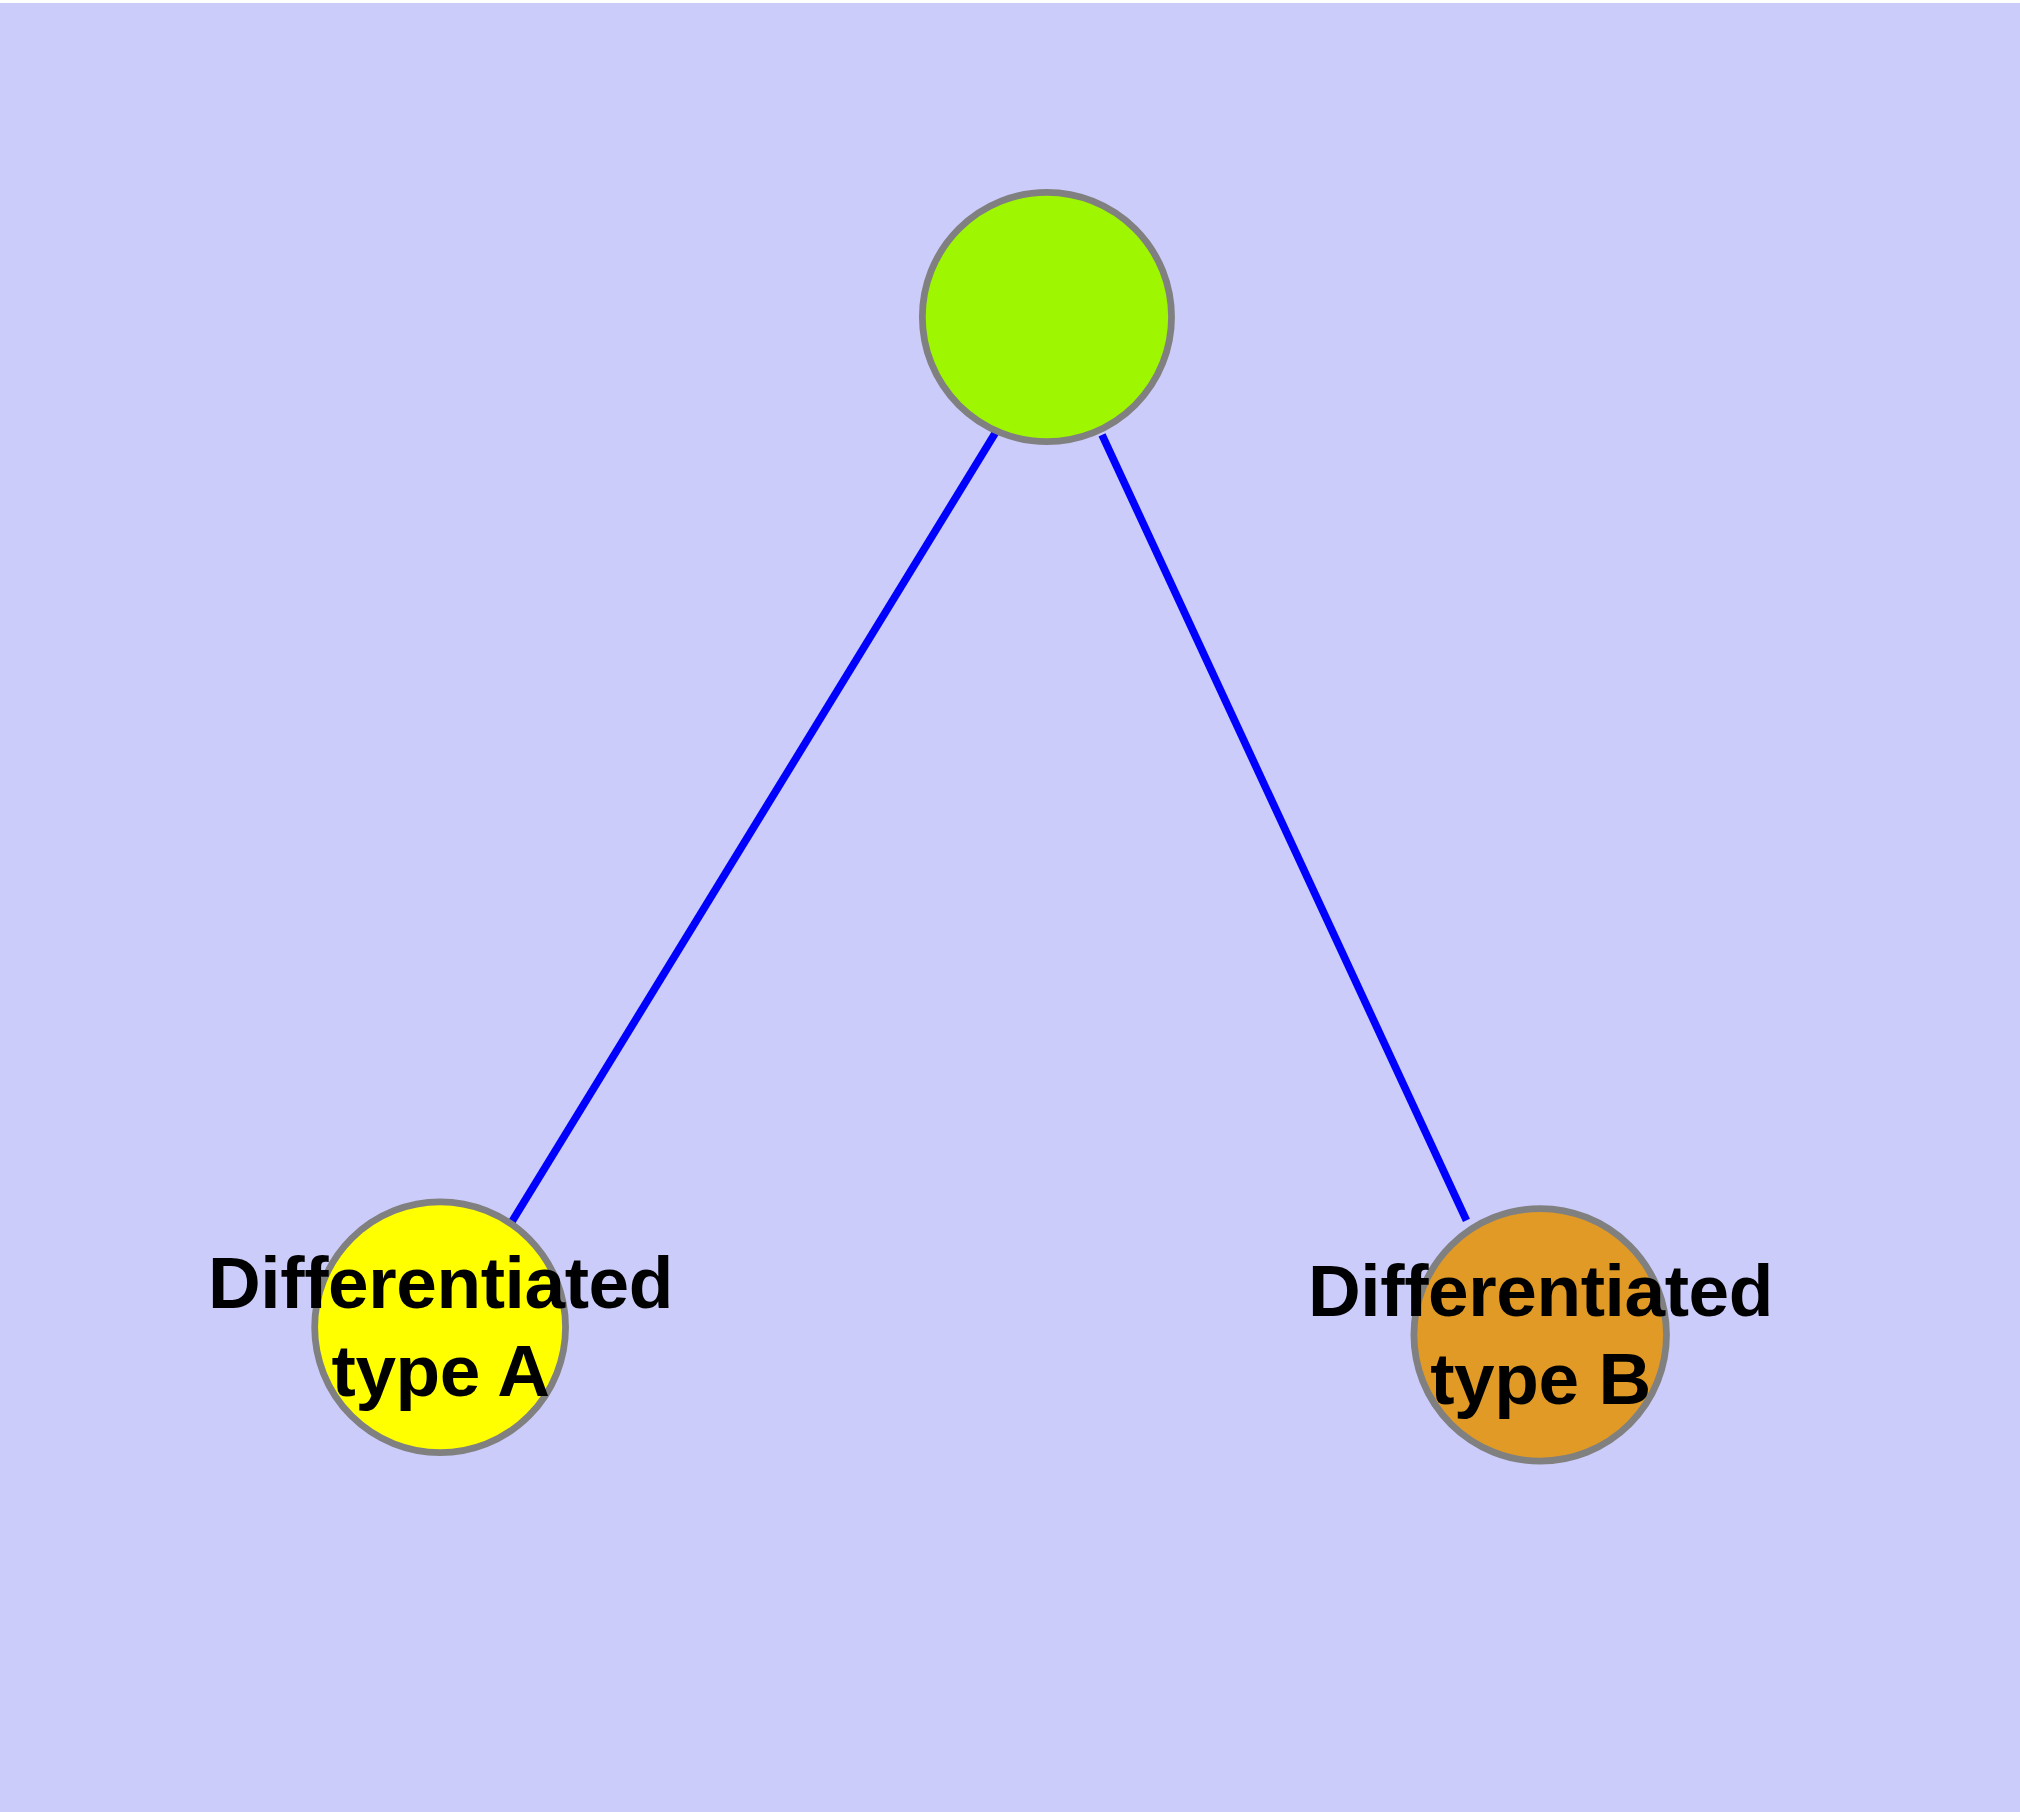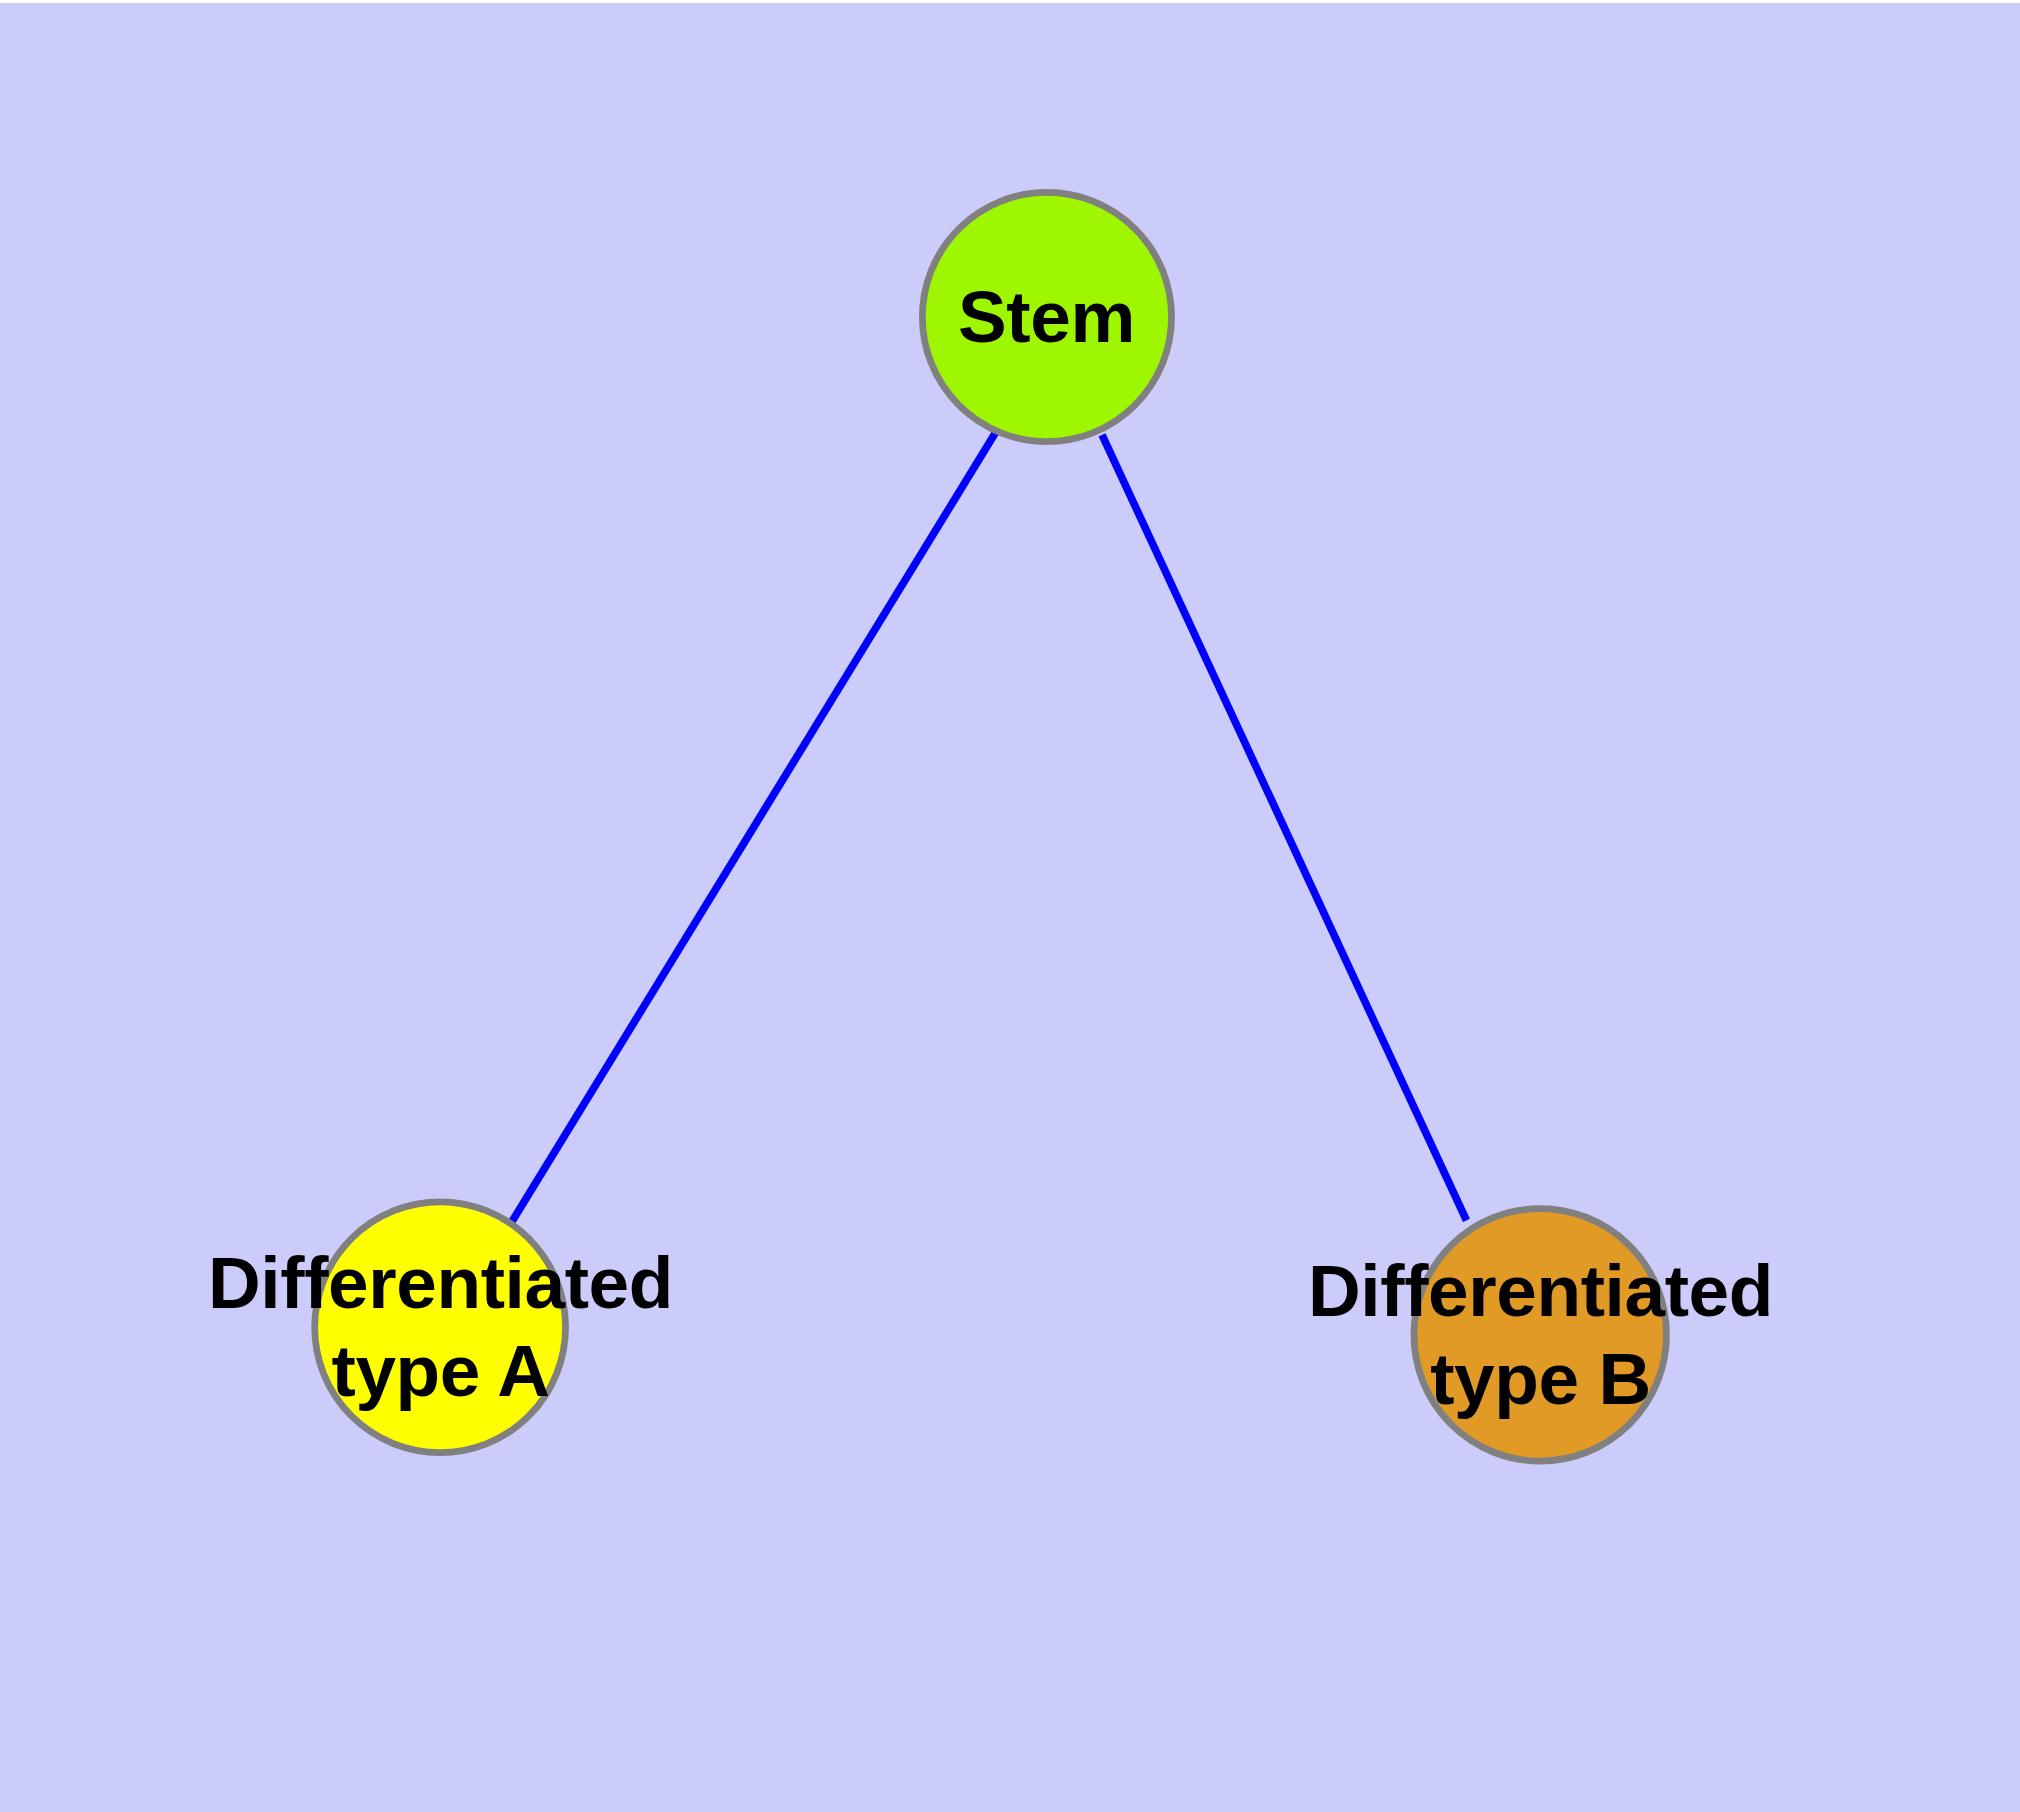--- a/index.html
+++ b/index.html
@@ -71,21 +71,20 @@
       <line x1="1300" y1="513" x2="1730" y2="1440" stroke="#0000ff" stroke-width="9"></line>
     </g>
 
     <g>
       <circle cx="1235" cy="374" r="147" fill="#9ef701" stroke="#808080" stroke-width="8"></circle>
       <circle cx="519" cy="1566" r="148" fill="#ffff00" stroke="#808080" stroke-width="8"></circle>
       <circle cx="1817" cy="1575" r="149" fill="#e09a25" stroke="#808080" stroke-width="8"></circle>
     </g>
   </svg>
 
-  <div class="node-label" id="label-stem">Stem</div>
 
   <div class="node-label" id="label-a">Differentiated
 type A</div>
 
   <div class="node-label" id="label-b">Differentiated
 type B</div>
 
 </div>
 
 

